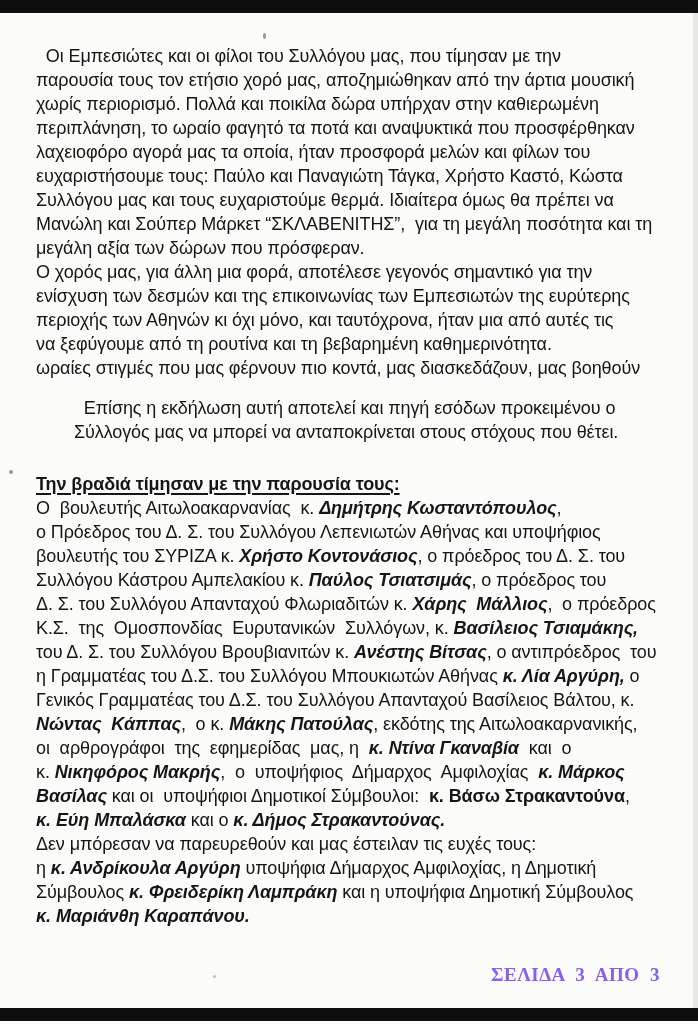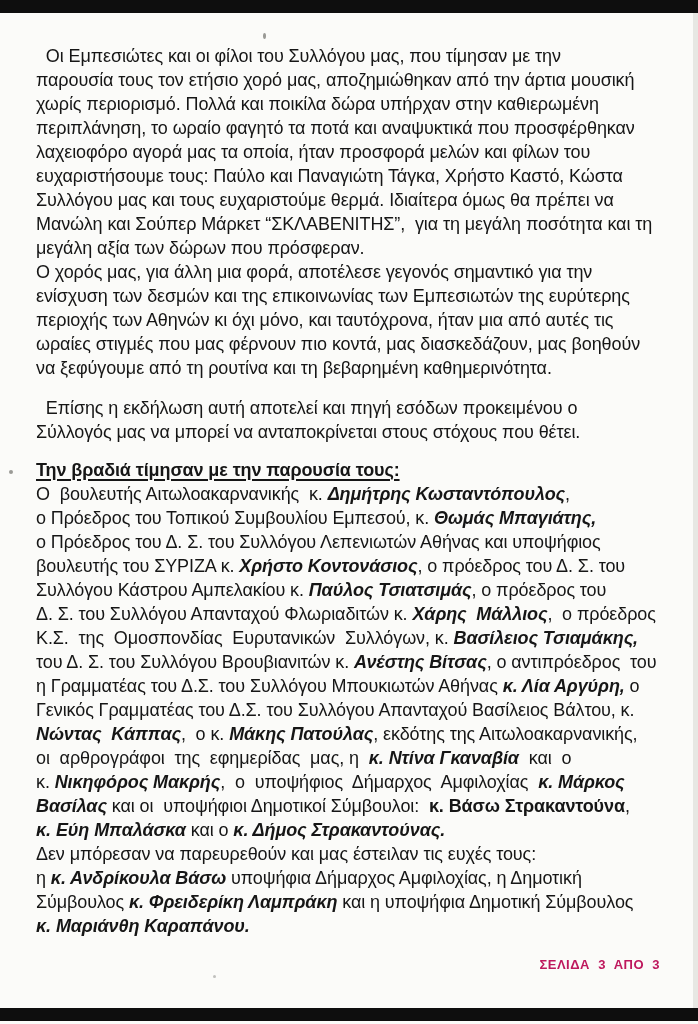--- a/index.html
+++ b/index.html
@@ -55,25 +55,26 @@
   .bu {
     font-weight: bold;
     text-decoration: underline;
     text-decoration-thickness: 2px;
     text-underline-offset: 3px;
   }
   .footer {
     position: absolute;
     top: 942px;
     right: 38px;
-    font-size: 13px;
+    font-size: 19px;
     font-weight: bold;
-    color: #be185d;
+    color: #8b5cf6;
     white-space: pre;
     letter-spacing: 0.5px;
+    font-family: Liberation Serif, serif;
   }
   .speck {
     position: absolute;
     background: #9a9a96;
     border-radius: 50%;
   }
   .speck-1 { left: 263px; top: 33px; width: 3px; height: 6px; }
   .speck-2 { left: 9px;  top: 470px; width: 4px; height: 4px; }
   .speck-3 { left: 213px; top: 975px; width: 3px; height: 3px; opacity: .6; }
 </style>
@@ -91,48 +92,47 @@
         <div class="line"><span>χωρίς περιορισμό. Πολλά και ποικίλα δώρα υπήρχαν στην καθιερωμένη</span></div>
         <div class="line"><span>περιπλάνηση, το ωραίο φαγητό τα ποτά και αναψυκτικά που προσφέρθηκαν</span></div>
         <div class="line"><span>λαχειοφόρο αγορά μας τα οποία, ήταν προσφορά μελών και φίλων του</span></div>
         <div class="line"><span>ευχαριστήσουμε τους: Παύλο και Παναγιώτη Τάγκα, Χρήστο Καστό, Κώστα</span></div>
         <div class="line"><span>Συλλόγου μας και τους ευχαριστούμε θερμά. Ιδιαίτερα όμως θα πρέπει να</span></div>
         <div class="line"><span>Μανώλη και Σούπερ Μάρκετ “ΣΚΛΑΒΕΝΙΤΗΣ”,  για τη μεγάλη ποσότητα και τη</span></div>
         <div class="line"><span>μεγάλη αξία των δώρων που πρόσφεραν.</span></div>
         <div class="line"><span>Ο χορός μας, για άλλη μια φορά, αποτέλεσε γεγονός σημαντικό για την</span></div>
         <div class="line"><span>ενίσχυση των δεσμών και της επικοινωνίας των Εμπεσιωτών της ευρύτερης</span></div>
         <div class="line"><span>περιοχής των Αθηνών κι όχι μόνο, και ταυτόχρονα, ήταν μια από αυτές τις</span></div>
+        <div class="line"><span>να ξεφύγουμε από τη ρουτίνα και τη βεβαρημένη καθημερινότητα.</span></div>
         <div class="line"><span>ωραίες στιγμές που μας φέρνουν πιο κοντά, μας διασκεδάζουν, μας βοηθούν</span></div>
-        <div class="line"><span>να ξεφύγουμε από τη ρουτίνα και τη βεβαρημένη καθημερινότητα.</span></div>
       </div>
-      <div style="margin-top: 16px;">
+      <div style="margin-top: 16px; margin-left: 38px;">
         <div class="line"><span>  Επίσης η εκδήλωση αυτή αποτελεί και πηγή εσόδων προκειμένου ο</span></div>
         <div class="line"><span>Σύλλογός μας να μπορεί να ανταποκρίνεται στους στόχους που θέτει.</span></div>
       </div>
-      <div style="margin-top: 14px;">
+      <div style="margin-top: 28px;">
         <div class="line"><span class="bu">Την βραδιά τίμησαν με την παρουσία τους:</span></div>
       </div>
       <div>
-        <div class="line"><span>Ο  βουλευτής Αιτωλοακαρνανικής  κ. </span><span class="bi">Δημήτρης Κωσταντόπουλος</span><span>,</span></div>
-        <div class="line"><span>ο Πρόεδρος του Τοπικού Συμβουλίου Εμπεσού, κ. </span><span class="bi">Θωμάς Μπαγιάτης,</span></div>
+        <div class="line"><span>Ο  βουλευτής Αιτωλοακαρνανίας  κ. </span><span class="bi">Δημήτρης Κωσταντόπουλος</span><span>,</span></div>
         <div class="line"><span>ο Πρόεδρος του Δ. Σ. του Συλλόγου Λεπενιωτών Αθήνας και υποψήφιος</span></div>
         <div class="line"><span>βουλευτής του ΣΥΡΙΖΑ κ. </span><span class="bi">Χρήστο Κοντονάσιος</span><span>, ο πρόεδρος του Δ. Σ. του</span></div>
         <div class="line"><span>Συλλόγου Κάστρου Αμπελακίου κ. </span><span class="bi">Παύλος Τσιατσιμάς</span><span>, ο πρόεδρος του</span></div>
         <div class="line"><span>Δ. Σ. του Συλλόγου Απανταχού Φλωριαδιτών κ. </span><span class="bi">Χάρης  Μάλλιος</span><span>,  ο πρόεδρος</span></div>
         <div class="line"><span>Κ.Σ.  της  Ομοσπονδίας  Ευρυτανικών  Συλλόγων, κ. </span><span class="bi">Βασίλειος Τσιαμάκης,</span></div>
         <div class="line"><span>του Δ. Σ. του Συλλόγου Βρουβιανιτών κ. </span><span class="bi">Ανέστης Βίτσας</span><span>, ο αντιπρόεδρος  του</span></div>
         <div class="line"><span>η Γραμματέας του Δ.Σ. του Συλλόγου Μπουκιωτών Αθήνας </span><span class="bi">κ. Λία Αργύρη,</span><span> ο</span></div>
         <div class="line"><span>Γενικός Γραμματέας του Δ.Σ. του Συλλόγου Απανταχού Βασίλειος Βάλτου, κ.</span></div>
         <div class="line"><span class="bi">Νώντας  Κάππας</span><span>,  ο κ. </span><span class="bi">Μάκης Πατούλας</span><span>, εκδότης της Αιτωλοακαρνανικής,</span></div>
         <div class="line"><span>οι  αρθρογράφοι  της  εφημερίδας  μας, η  </span><span class="bi">κ. Ντίνα Γκαναβία</span><span>  και  ο</span></div>
         <div class="line"><span>κ. </span><span class="bi">Νικηφόρος Μακρής</span><span>,  ο  υποψήφιος  Δήμαρχος  Αμφιλοχίας  </span><span class="bi">κ. Μάρκος</span></div>
         <div class="line"><span class="bi">Βασίλας</span><span> και οι  υποψήφιοι Δημοτικοί Σύμβουλοι:  </span><span class="b">κ. Βάσω Στρακαντούνα</span><span>,</span></div>
         <div class="line"><span class="bi">κ. Εύη Μπαλάσκα</span><span> και ο </span><span class="bi">κ. Δήμος Στρακαντούνας.</span></div>
         <div class="line"><span>Δεν μπόρεσαν να παρευρεθούν και μας έστειλαν τις ευχές τους:</span></div>
-        <div class="line"><span>η </span><span class="bi">κ. Ανδρίκουλα Βάσω</span><span> υποψήφια Δήμαρχος Αμφιλοχίας, η Δημοτική</span></div>
+        <div class="line"><span>η </span><span class="bi">κ. Ανδρίκουλα Αργύρη</span><span> υποψήφια Δήμαρχος Αμφιλοχίας, η Δημοτική</span></div>
         <div class="line"><span>Σύμβουλος </span><span class="bi">κ. Φρειδερίκη Λαμπράκη</span><span> και η υποψήφια Δημοτική Σύμβουλος</span></div>
         <div class="line"><span class="bi">κ. Μαριάνθη Καραπάνου.</span></div>
       </div>
     </div>
 
   <div class="footer">
     <span>ΣΕΛΙΔΑ  3  ΑΠΟ  3</span>
   </div>
 
   <div class="speck speck-1"></div>

